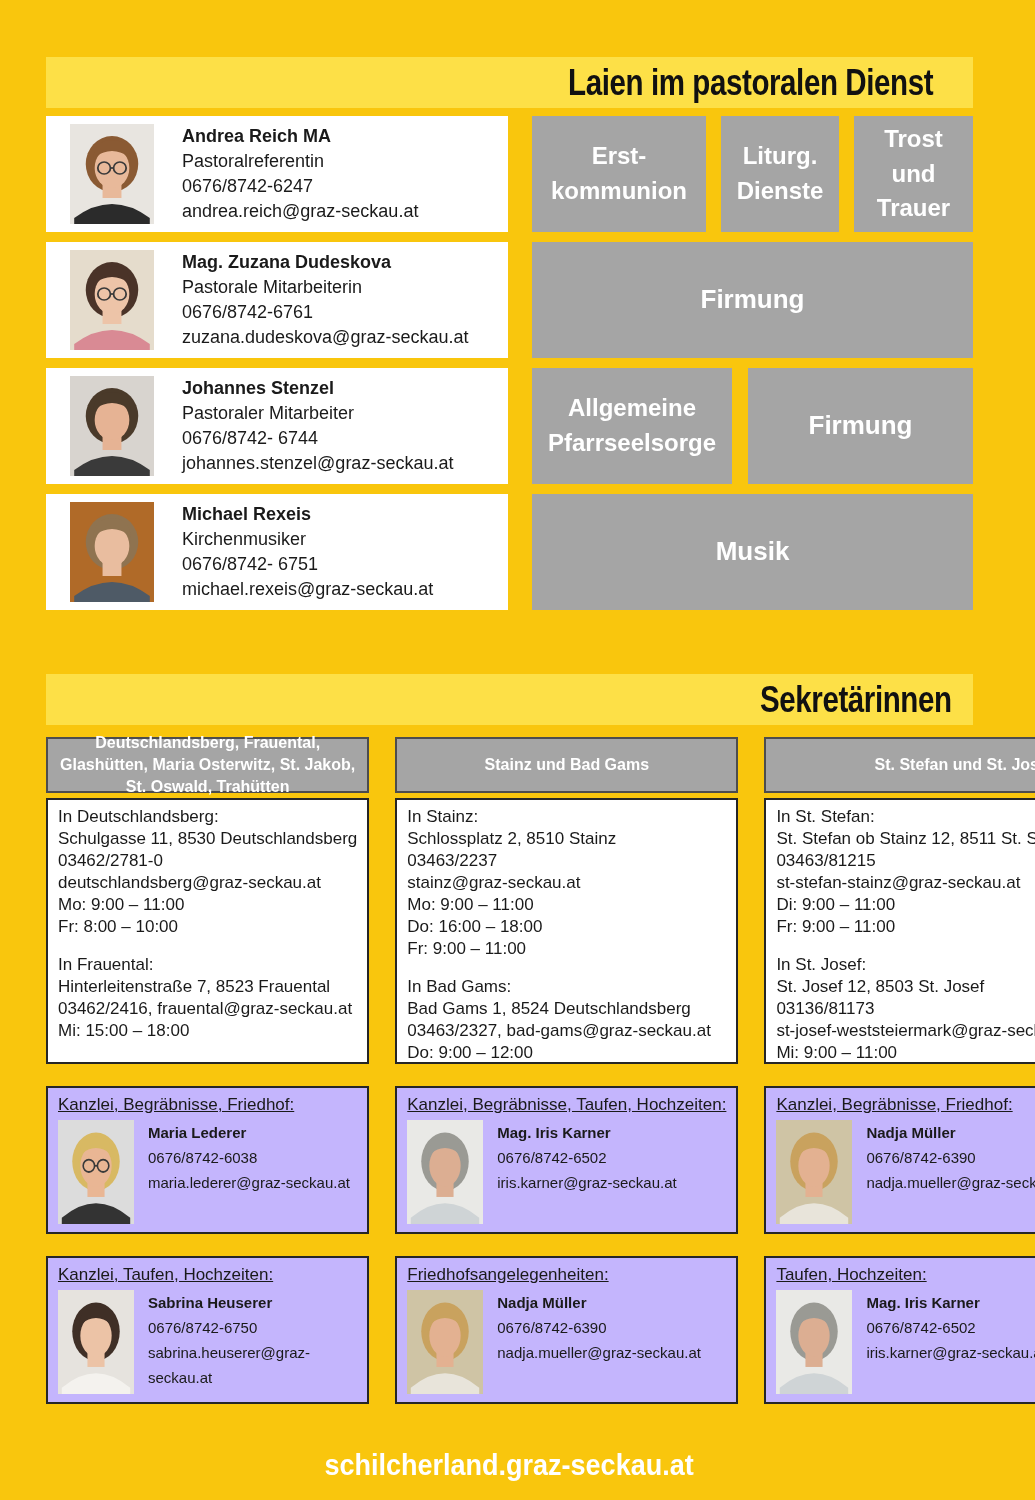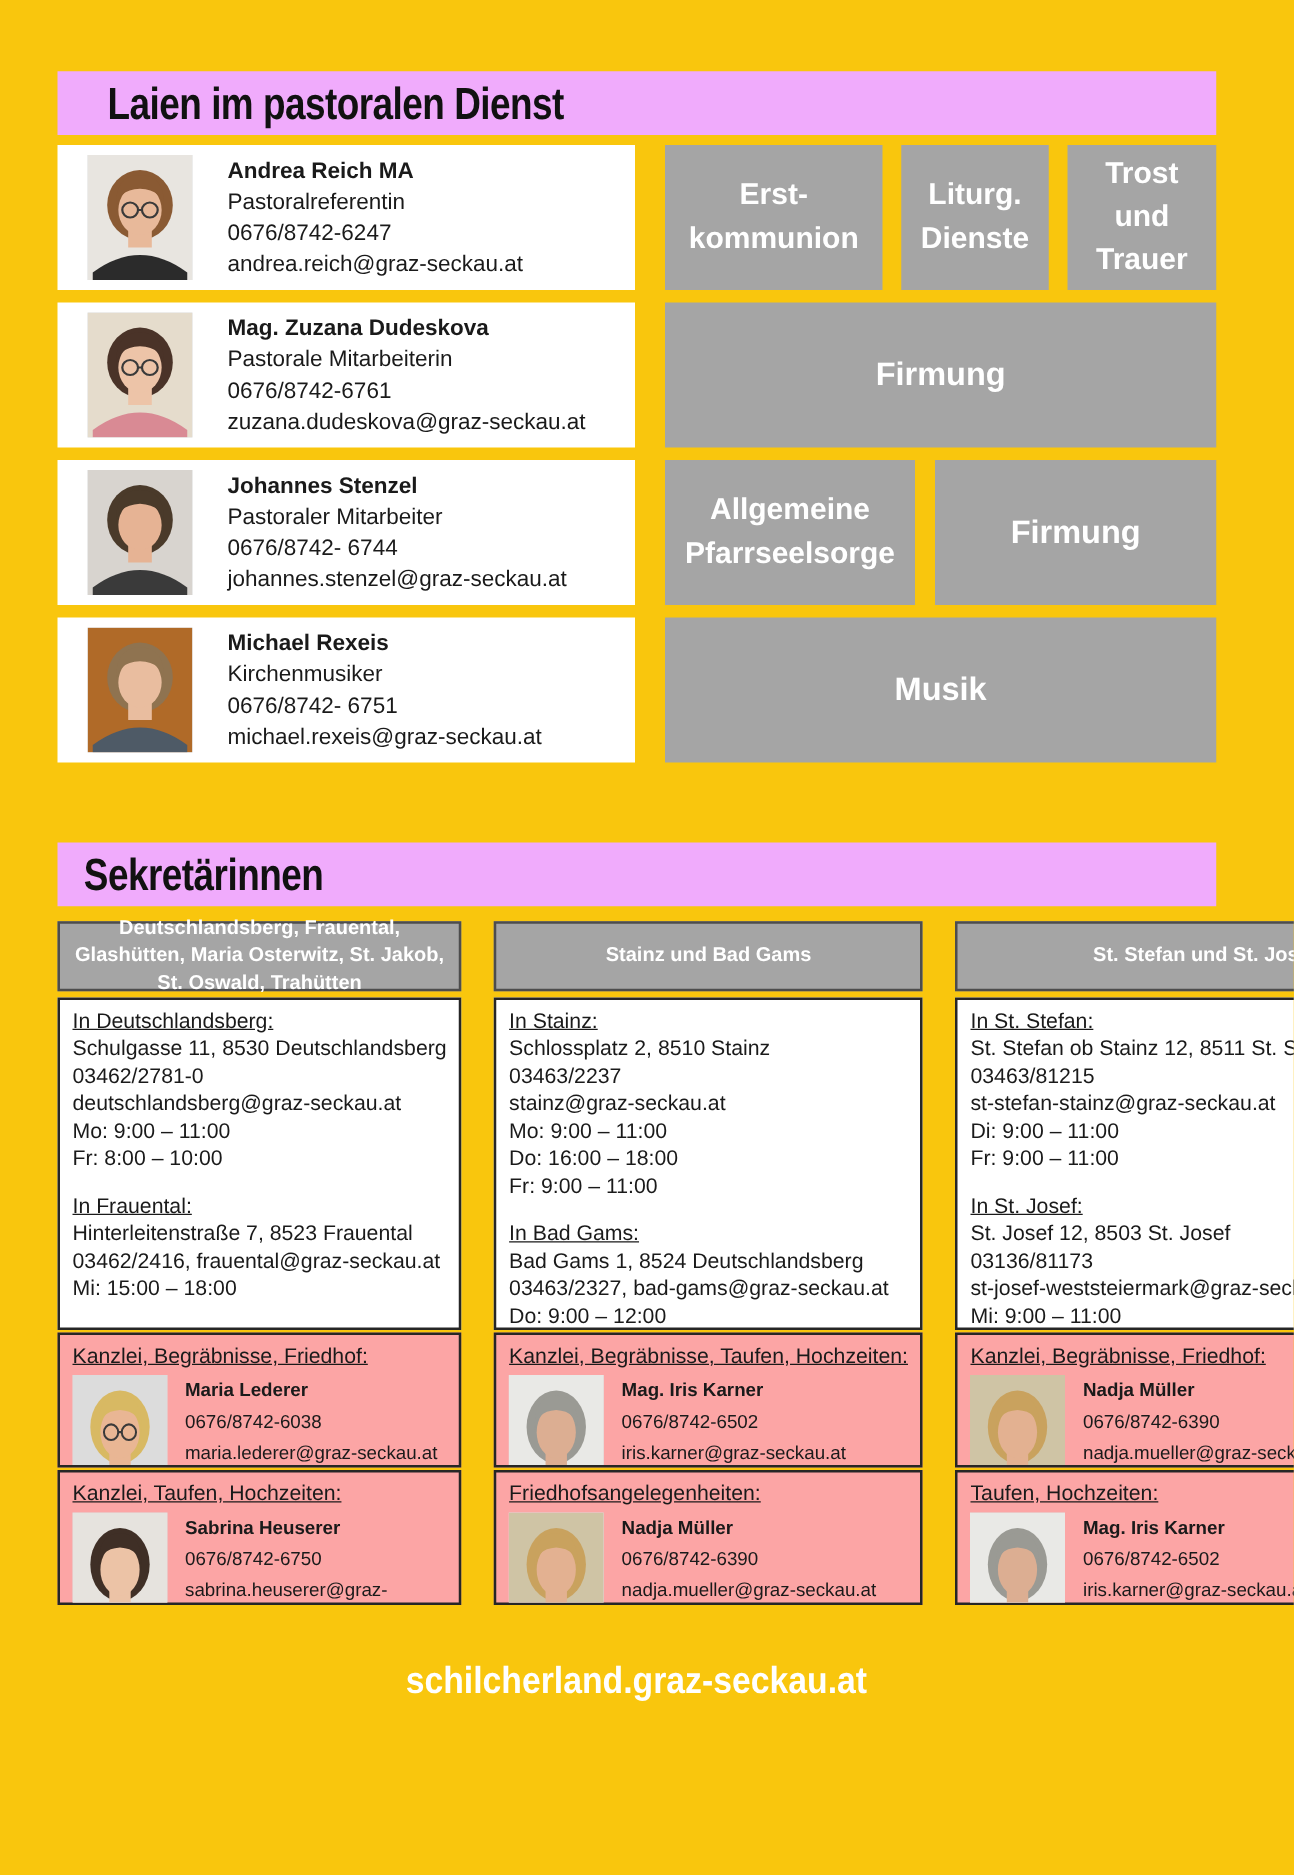--- a/index.html
+++ b/index.html
@@ -5,22 +5,22 @@
   html,body{margin:0;padding:0;}
   body{
     width:1035px;height:1500px;
     background:#F9C60D;
     font-family:"Liberation Sans",sans-serif;
     color:#1a1a1a;
     overflow:hidden;
   }
   .content{width:927px;margin:0 0 0 46px;padding-top:57px;}
   .bar{
-    background:#f0abfc;height:51px;
-    display:flex;align-items:center;justify-content:flex-start;
+    background:#fde047;height:51px;
+    display:flex;align-items:center;justify-content:flex-end;
   }
   .bar .cond{
     font-size:36px;font-weight:bold;color:#111;
     display:inline-block;transform:scaleX(0.82);transform-origin:center;
     letter-spacing:-0.5px;white-space:nowrap;
   }
   
   .top-grid{display:grid;grid-template-columns:462px 441px;column-gap:24px;margin-top:8px;}
   .people-col{display:grid;grid-template-rows:repeat(4,116px);row-gap:10px;}
   .pcard{background:#fff;display:flex;align-items:center;padding:0 10px 0 24px;box-sizing:border-box;}
@@ -44,25 +44,25 @@
     background:#A5A5A5;border:2px solid #4d4d4d;height:56px;box-sizing:border-box;
     display:flex;align-items:center;justify-content:center;text-align:center;
     color:#fff;font-weight:bold;font-size:16px;line-height:22px;padding:0 6px;
   }
   .office-box{
     background:#fff;border:2px solid #262626;box-sizing:border-box;
     height:266px;margin-top:5px;padding:6px 10px;overflow:hidden;
     font-size:17px;line-height:22px;
   }
   .office{margin-bottom:16px;}
-  .oheading{text-decoration:underline;}
+  .oheading{}
   .fit{display:block;white-space:nowrap;transform-origin:left center;}
   .scard{
-    background:#fca5a5;border:2px solid #262626;box-sizing:border-box;
-    height:108px;margin-top:2px;padding:7px 10px;overflow:hidden;
+    background:#c4b5fd;border:2px solid #262626;box-sizing:border-box;
+    height:148px;margin-top:22px;padding:7px 10px;overflow:hidden;
   }
   .duty{font-size:17px;text-decoration:underline;margin-bottom:5px;}
   .scard-body{display:flex;}
   .sphoto{width:76px;height:104px;flex:0 0 76px;}
   .stext{margin-left:14px;font-size:15px;line-height:25px;word-break:break-word;}
   .sname{font-weight:bold;}
   
   .footer{text-align:center;margin-top:44px;}
   .footer .cond{
     color:#fff;font-weight:bold;font-size:30px;

